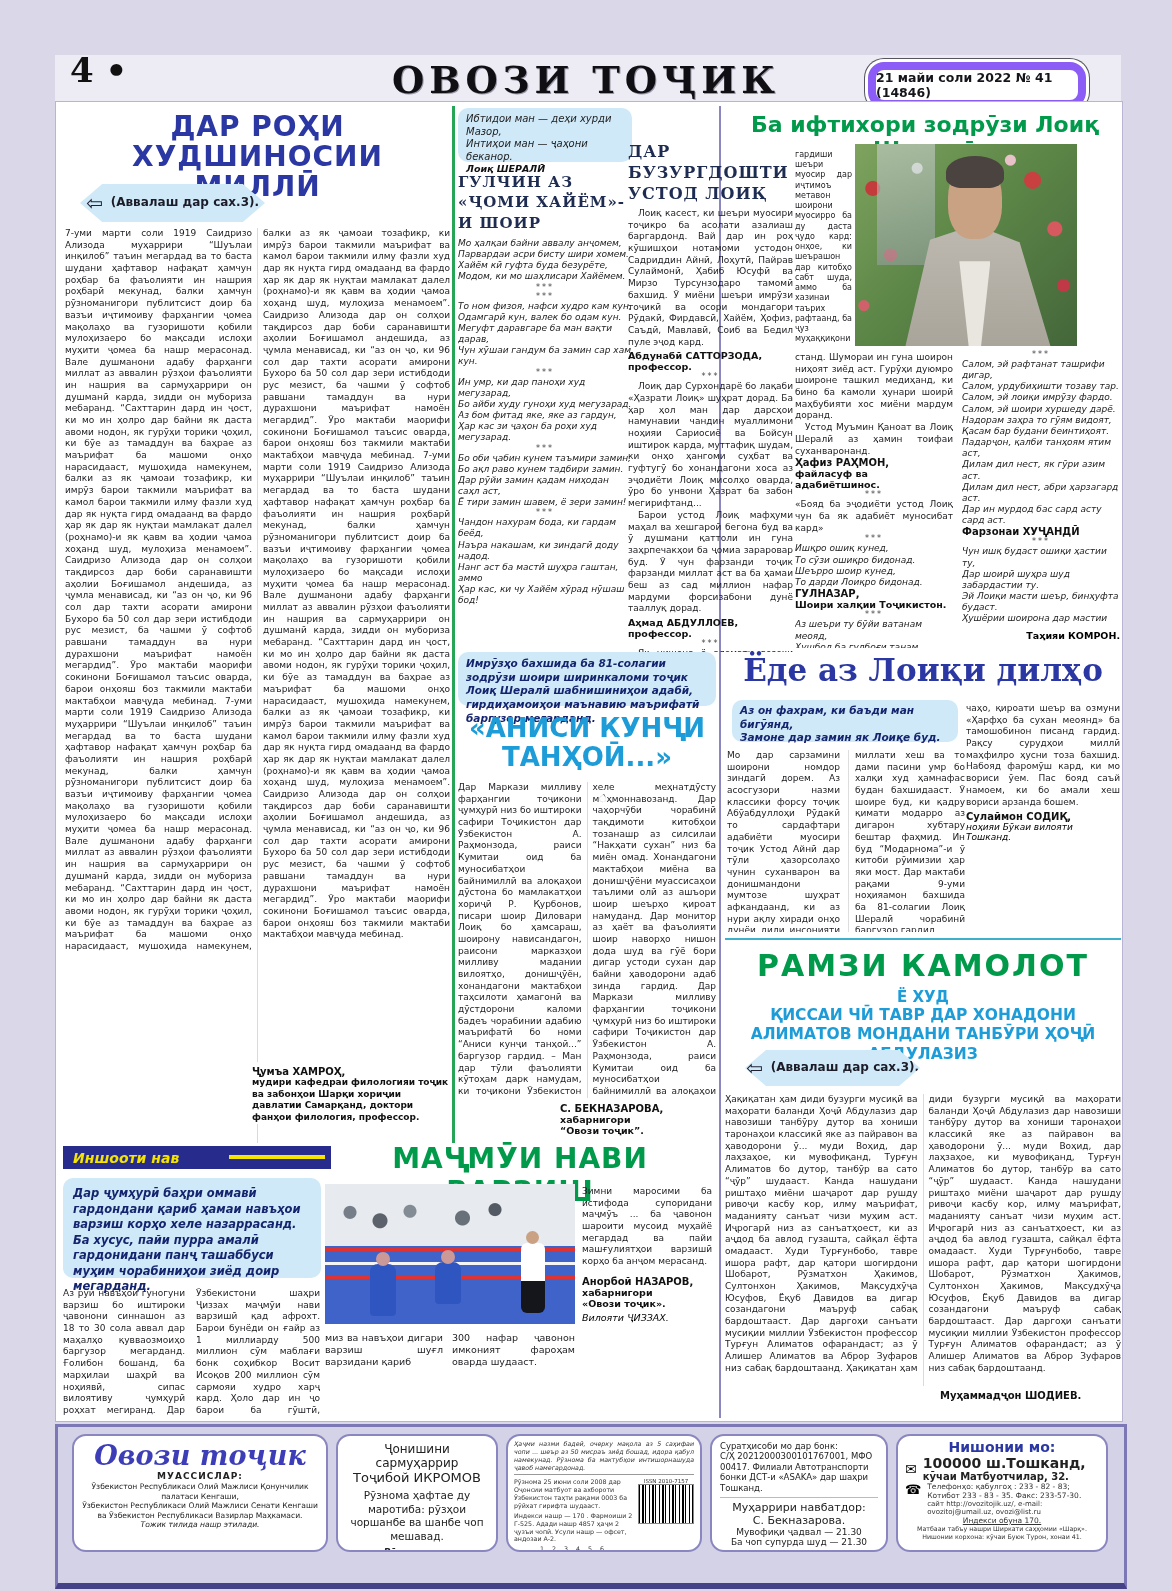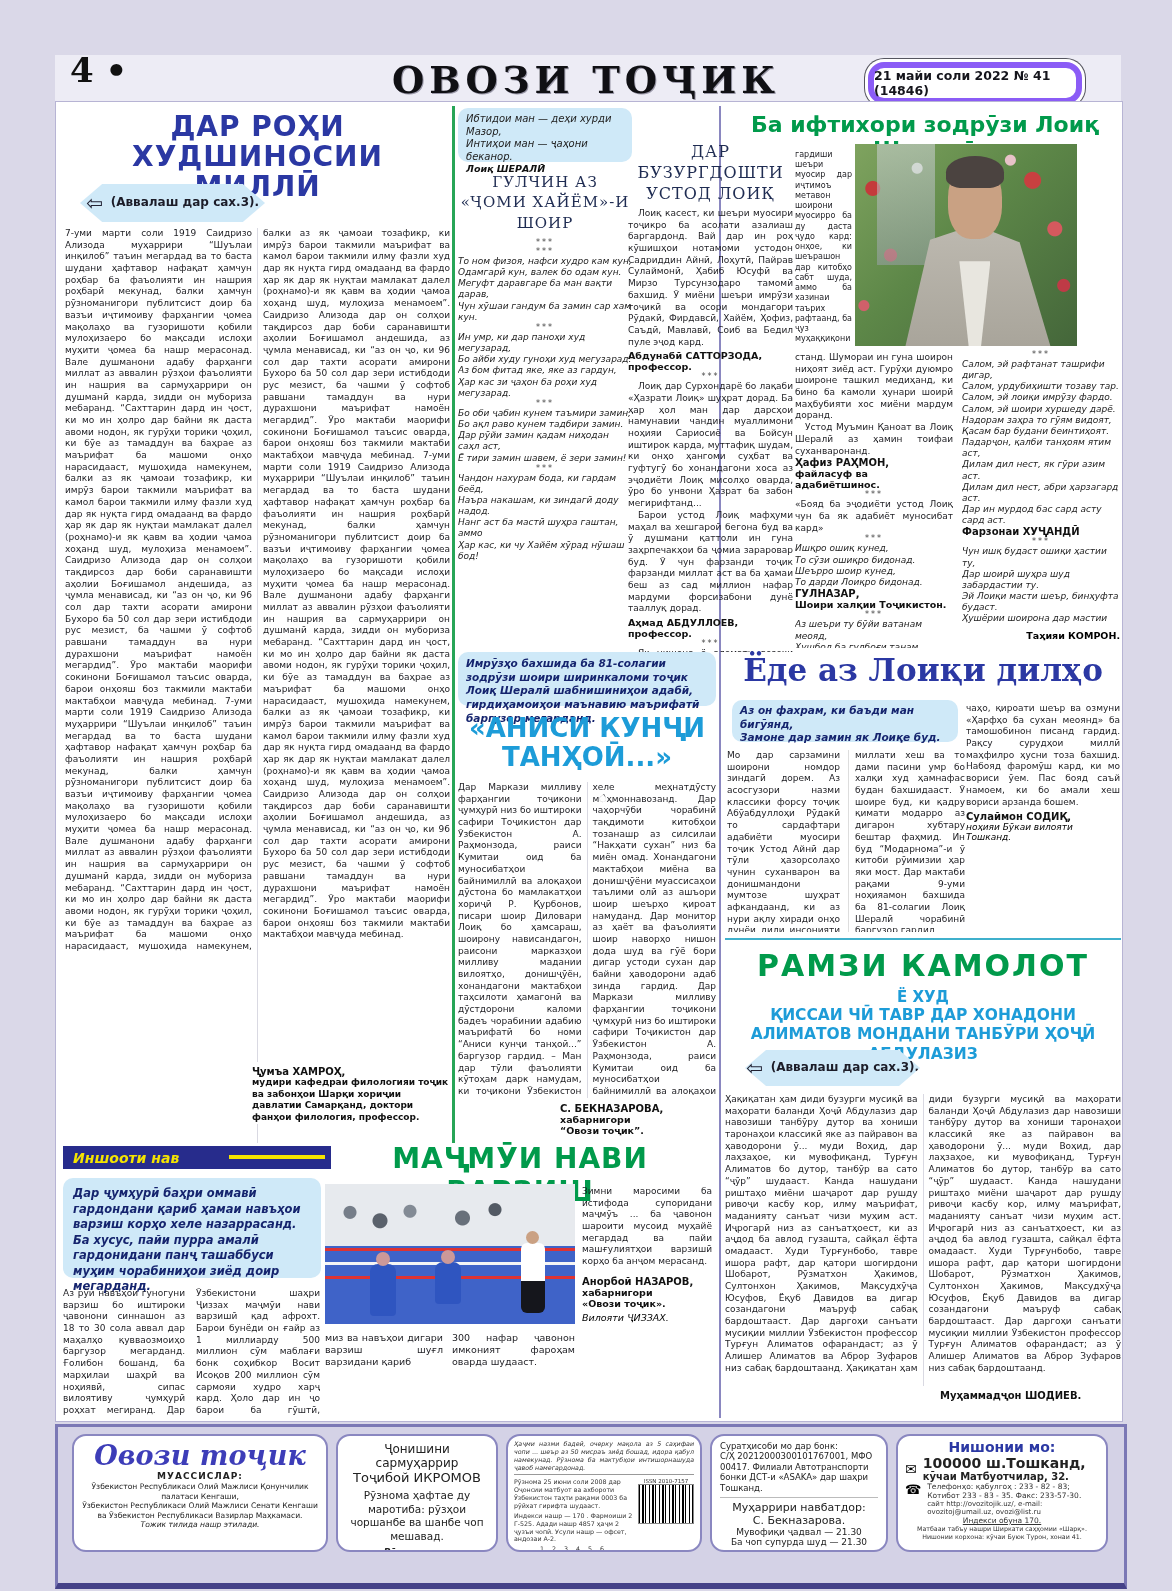--- a/index.html
+++ b/index.html
@@ -3,40 +3,40 @@
 <meta charset="utf-8">
 <style>
   html,body{margin:0;padding:0;}
   body{background:#cfccdf;font-family:"DejaVu Sans",sans-serif;}
   .page{position:relative;width:1172px;height:1591px;background:#dad8e8;overflow:hidden;}
   .abs{position:absolute;}
   
   .hdr{left:55px;top:55px;width:1066px;height:46px;background:#edecf5;border-bottom:3px solid #15151c;}
   .pageno{left:70px;top:50px;font-family:"DejaVu Serif",serif;font-weight:bold;font-size:34px;color:#111;}
   .masthead{left:0;top:58px;width:100%;text-align:center;font-family:"DejaVu Serif",serif;font-weight:bold;font-size:37px;letter-spacing:5px;color:#101014;text-shadow:1px 1px 0 #9a98a8;}
-  .issue-badge{left:868px;top:62px;width:202px;height:30px;border:6px solid #8b5cf6;border-radius:16px;background:#fff;box-shadow:0 0 0 3px #fff,0 0 0 4px #55555f;display:flex;align-items:center;justify-content:center;font-size:12.5px;font-weight:bold;color:#15151c;}
+  .issue-badge{left:868px;top:62px;width:202px;height:30px;border:8px solid #8b5cf6;border-radius:16px;background:#fff;box-shadow:0 0 0 3px #fff,0 0 0 4px #55555f;display:flex;align-items:center;justify-content:center;font-size:12.5px;font-weight:bold;color:#15151c;}
   
   .sheet{left:55px;top:101px;width:1066px;height:1319px;background:#ffffff;border:1px solid #b7b4d4;}
   
   .jtext{font-size:9px;line-height:1.3;text-align:justify;color:#1d1d22;overflow:hidden;}
   .jtext2{font-size:8px;line-height:1.28;text-align:justify;color:#1d1d22;overflow:hidden;}
   .cols2{column-count:2;column-gap:11px;column-rule:1px solid #d9d9e2;}
   .sig{font-weight:bold;text-align:left;color:#111;}
   .sigrole{font-weight:bold;color:#111;}
   .verse{font-style:italic;white-space:pre-line;color:#222;}
   .starsep{ text-align:center;font-size:8px;letter-spacing:2px;color:#444;}
   .hexbadge{background:#cfe9f8;clip-path:polygon(0% 50%,12% 0%,88% 0%,100% 50%,88% 100%,12% 100%);display:flex;align-items:center;justify-content:center;gap:8px;filter:drop-shadow(0 0 1px #4e8fc0);}
   .hexbadge .arrow{font-size:20px;color:#223;line-height:1;}
   .hexbadge .btxt{font-size:12px;font-weight:bold;color:#1c1c28;text-align:center;line-height:1.15;}
   .bluebox{background:#cfe9f8;border-radius:10px;}
   .teaser{font-weight:bold;font-style:italic;color:#15246e;}
   .headline-blue{color:#2b38a3;font-weight:bold;text-align:center;}
   .headline-green{color:#019a4b;font-weight:bold;text-align:center;}
   .headline-cyan{color:#1d9cd8;font-weight:bold;text-align:center;}
-  .serif-title{font-family:"DejaVu Serif",serif;color:#1f2c52;text-align:center;font-weight:normal;letter-spacing:1px;}
+  .serif-title{font-family:"DejaVu Serif",serif;color:#1f2c52;font-weight:bold;letter-spacing:1px;}
   
   .photo1{background:linear-gradient(135deg,#7fa35f 0%,#5d8748 45%,#44663a 100%);overflow:hidden;}
   .photo1 .bokeh{position:absolute;inset:0;background:
     radial-gradient(circle at 8% 22%, #c43b3b 0 7px, transparent 8px),
     radial-gradient(circle at 16% 55%, #d24d55 0 6px, transparent 7px),
     radial-gradient(circle at 28% 12%, #e0e8d8 0 5px, transparent 6px),
     radial-gradient(circle at 80% 18%, #c84040 0 8px, transparent 9px),
     radial-gradient(circle at 90% 42%, #d5595e 0 7px, transparent 8px),
     radial-gradient(circle at 70% 8%, #e8c2c8 0 5px, transparent 6px),
     radial-gradient(circle at 94% 70%, #bf3a46 0 6px, transparent 7px),
@@ -97,20 +97,24 @@
     <div class="sigrole" style="font-size:9px;line-height:1.3;">мудири кафедраи филологияи тоҷик ва забонҳои Шарқи хориҷии давлатии Самарқанд, доктори фанҳои филология, профессор.</div>
   </div>
 
   <div class="abs bluebox" style="left:458px;top:108px;width:174px;height:54px;padding:5px 8px;box-sizing:border-box;">
     <div class="verse" style="font-size:10px;line-height:1.25;font-style:italic;">Ибтидои ман — деҳи хурди Мазор,
 Интиҳои ман — ҷаҳони беканор.</div>
     <div class="sig" style="font-size:9.5px;font-style:italic;">Лоиқ ШЕРАЛӢ</div>
   </div>
   <div class="abs serif-title" style="left:458px;top:172px;width:174px;font-size:15px;line-height:1.35;">ГУЛЧИН АЗ «ҶОМИ ХАЙЁМ»-И ШОИР</div>
   <div class="abs" style="left:458px;top:238px;width:174px;height:408px;overflow:hidden;">
+    <div class="verse" style="font-size:9px;line-height:1.24;">Мо ҳалқаи байни аввалу анҷомем,
+Парвардаи асри бисту шири хомем.
+Хайём кӣ гуфта буда безурёте,
+Модом, ки мо шаҳлисари Хайёмем.</div>
     <div class="starsep">***</div>
     <div class="starsep">***</div>
     <div class="verse" style="font-size:9px;line-height:1.24;">То ном физоя, нафси худро кам кун,
 Одамгарӣ кун, валек бо одам кун.
 Мегуфт даравгаре ба ман вақти дарав,
 Чун хӯшаи гандум ба замин сар хам кун.</div>
     <div class="starsep">***</div>
     <div class="verse" style="font-size:9px;line-height:1.24;">Ин умр, ки дар паноҳи худ мегузарад,
 Бо айби худу гуноҳи худ мегузарад.
 Аз бом фитад яке, яке аз гардун,

